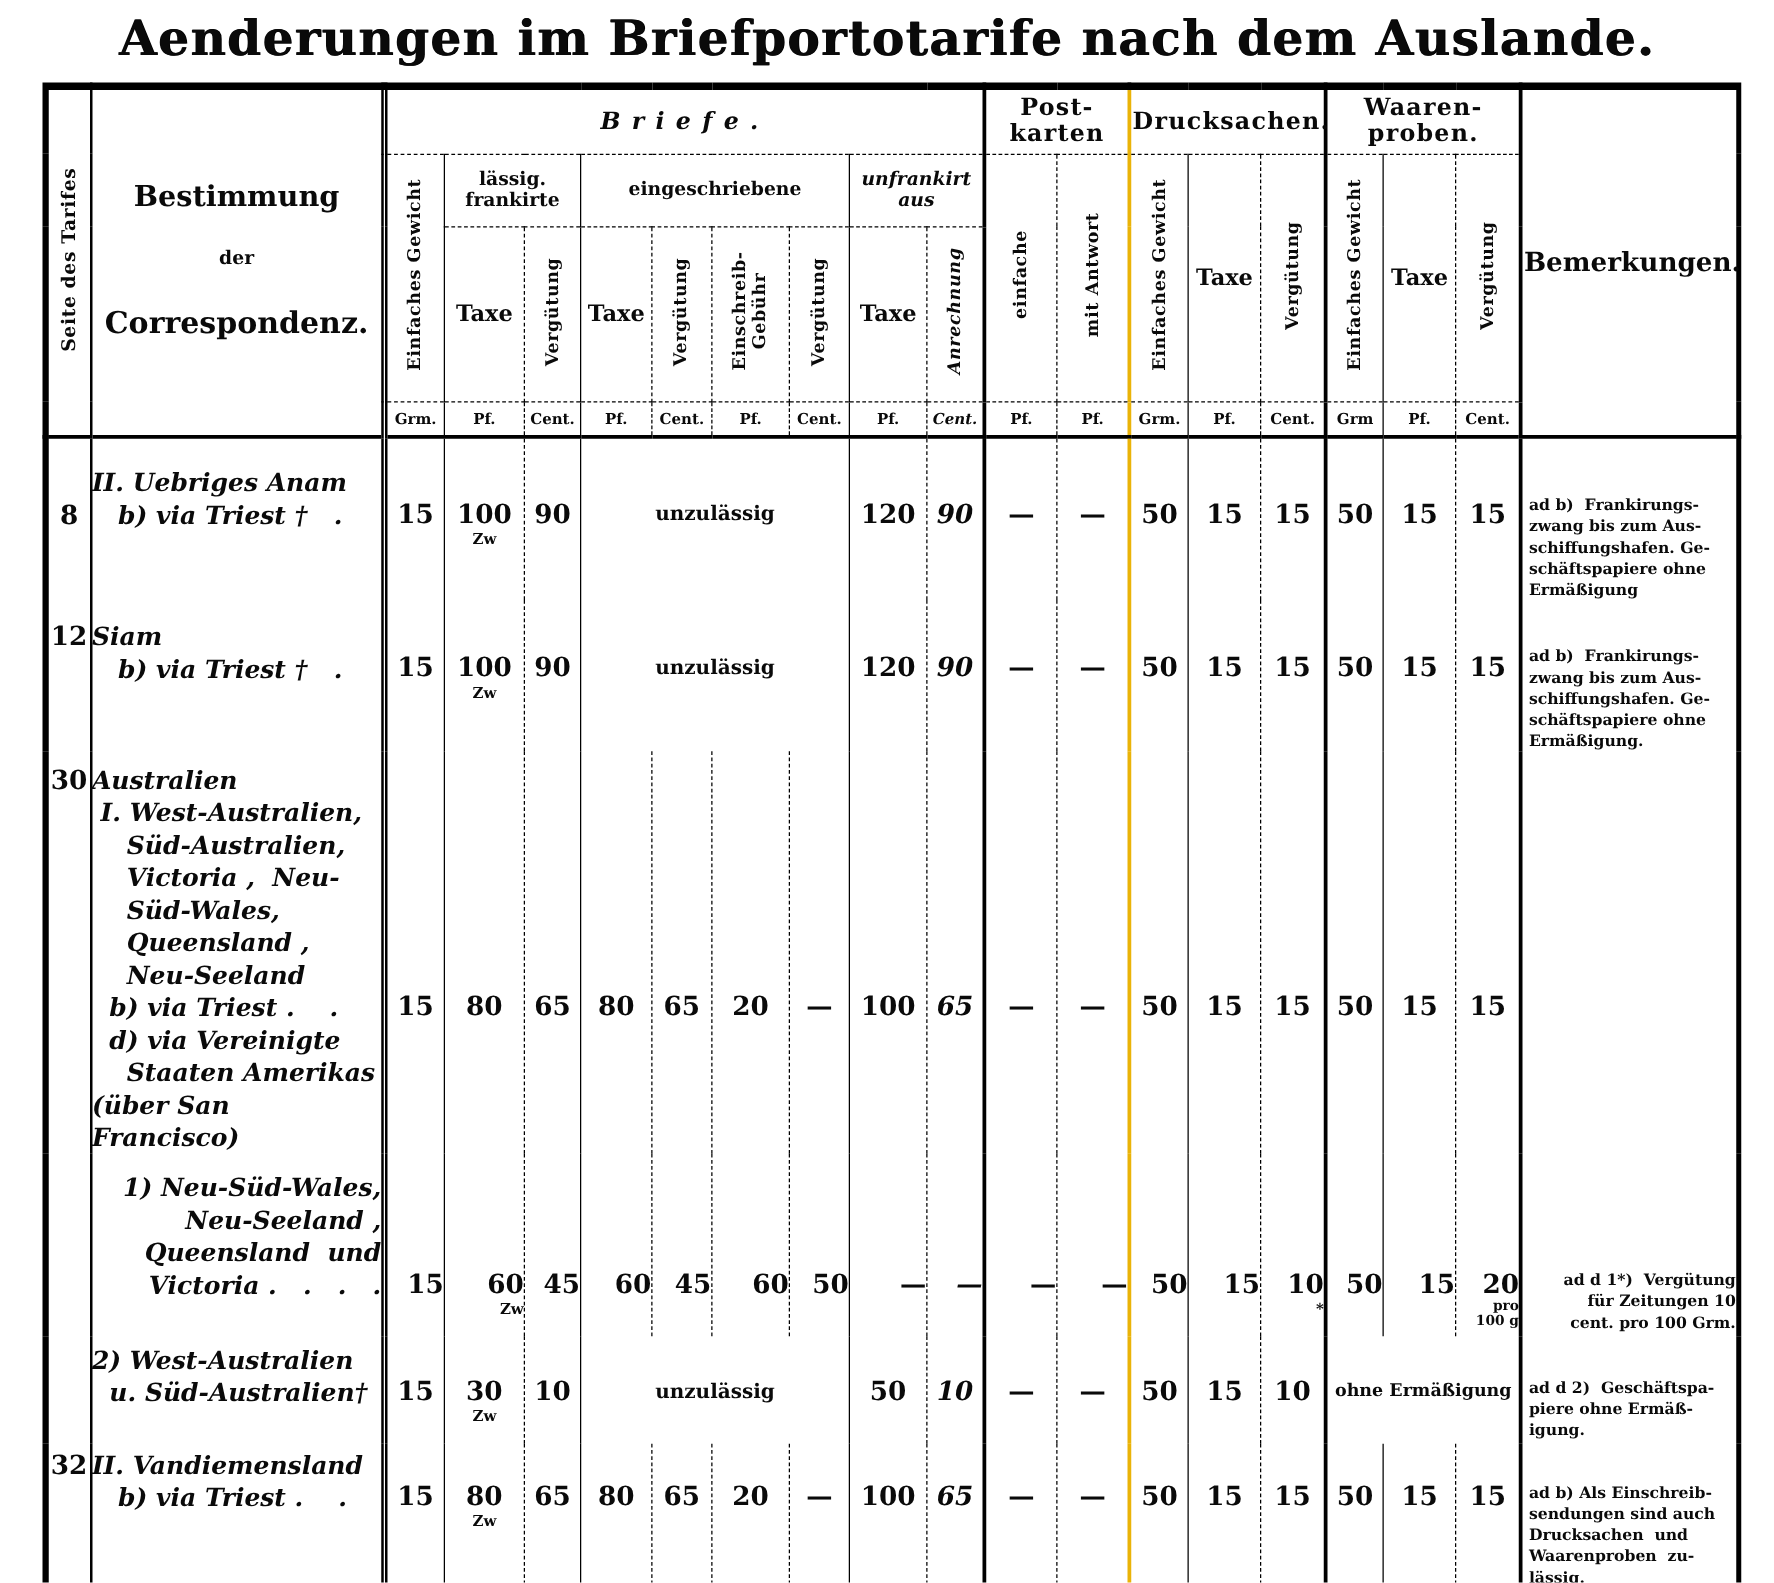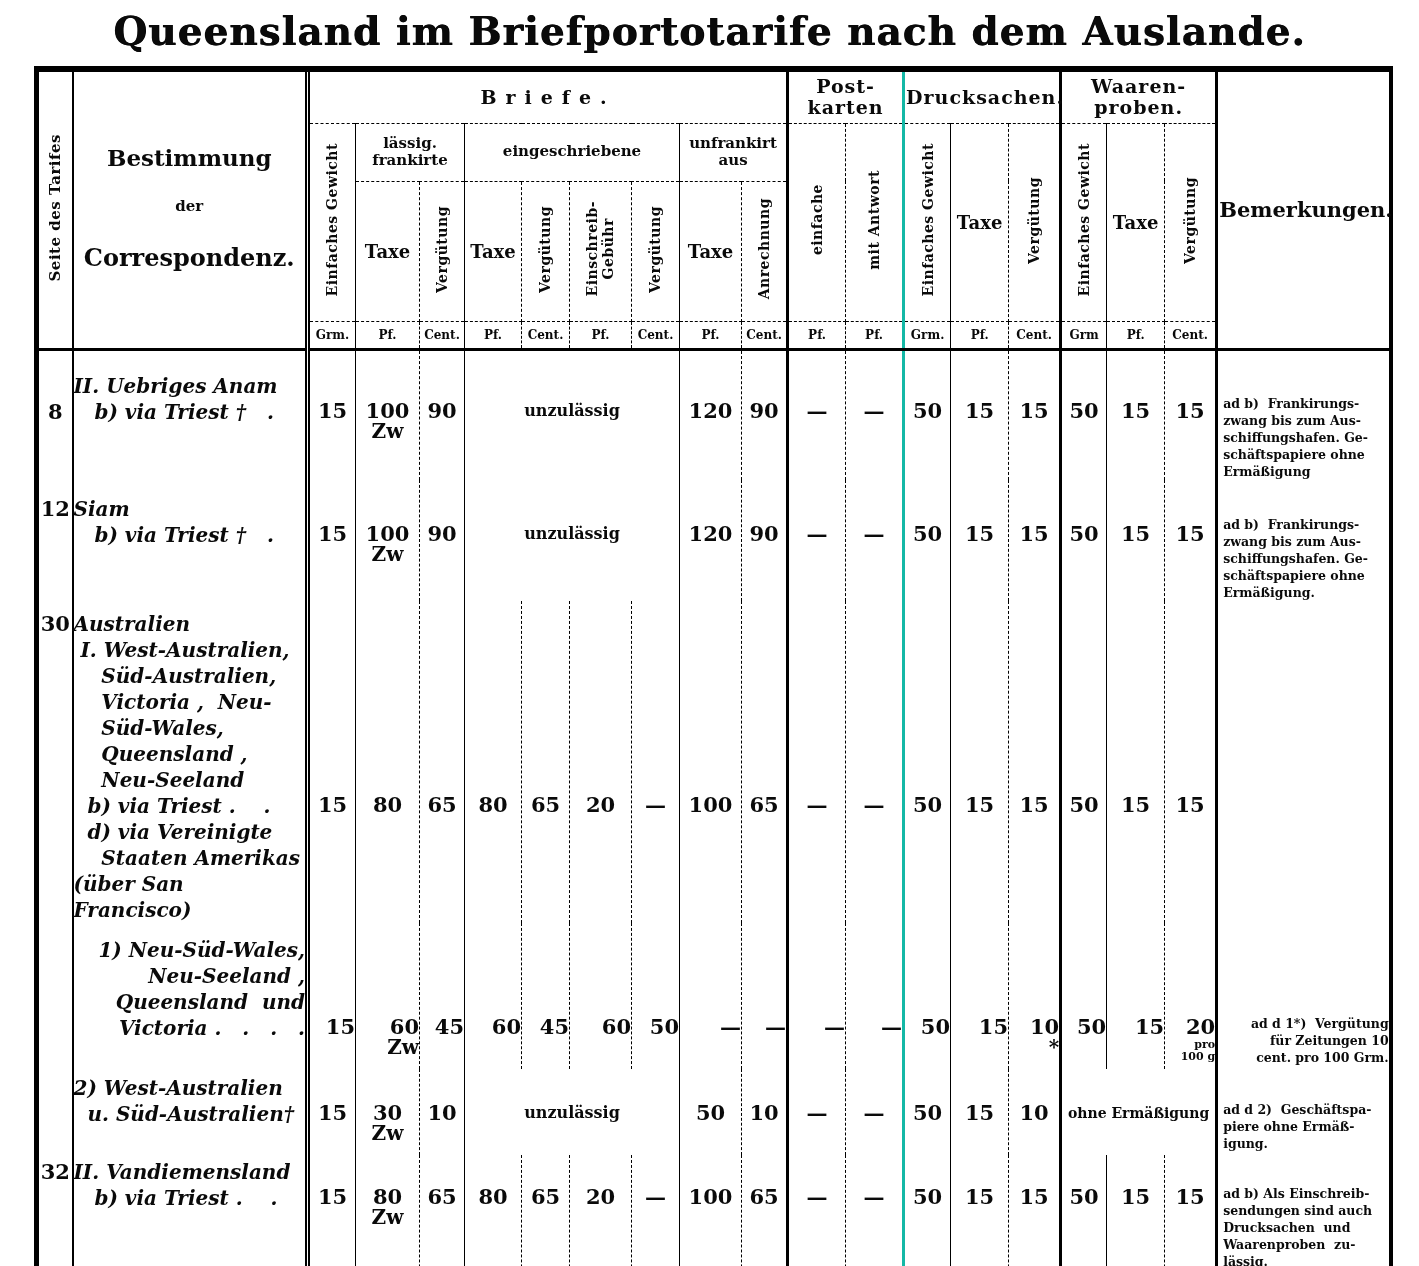--- a/index.html
+++ b/index.html
@@ -39,23 +39,23 @@
   .c-page  { border-right: 2px solid #000; }
   .c-dest  { border-right: 5px double #000; }
   .c-gew   { border-right: 1.5px solid #000; }
   .c-taxe  { border-right: 1px dashed #000; }
   .c-verg  { border-right: 1.5px solid #000; }
   .c-etaxe { border-right: 1px dashed #000; }
   .c-everg { border-right: 1px dashed #000; }
   .c-egeb  { border-right: 1px dashed #000; }
   .c-everg2{ border-right: 1.5px solid #000; }
   .c-utaxe { border-right: 1px dashed #000; }
-  .c-anr   { border-right: 3px solid #000; }
+  .c-anr   { border-right: 3px solid #000; font-style: italic; }
   .c-pk1   { border-right: 1px dashed #000; }
-  .c-pk2   { border-right: 3px solid #14b8a6; }
+  .c-pk2   { border-right: 3px solid #eab308; }
   .c-dsg   { border-right: 1px solid #000; }
   .c-dst   { border-right: 1px dashed #000; }
   .c-dsv   { border-right: 3px solid #000; }
   .c-wpg   { border-right: 1px solid #000; }
   .c-wpt   { border-right: 1px dashed #000; }
   .c-wpv   { border-right: 3px solid #000; }
   .c-bem   { border-right: none; }
 
   
   .h1 th, .h2 th, .h3 th { border-bottom: 1.5px dashed #000; }
@@ -87,21 +87,21 @@
 
   
   tbody td { vertical-align: top; border-top: none; border-bottom: none; }
   td.page { font-size: 21px; font-weight: bold; text-align: center; }
   td.dest {
     font-size: 20px; font-weight: bold;
     line-height: 26px; padding-left: 0; text-align: left; font-style: italic;
   }
   td.val { font-weight: bold; text-align: center; font-size: 21px; line-height: 24px; }
   .v { font-size: 21px; line-height: 24px; }
-  .vsub { font-size: 20px; line-height: 17px; }
+  .vsub { font-size: 12px; line-height: 17px; }
   .vsub.tiny { font-size: 11px; line-height: 12px; }
   td.unzul { font-size: 16px; }
   td.ohne { font-size: 14px; }
   td.bem {
     font-size: 12.5px; font-weight: bold;
     line-height: 17px; padding-left: 5px; text-align: left;
   }
 
   
   .r0 > td { height: 88px; }
@@ -130,21 +130,21 @@
   .r4 td.bem { padding-top: 32px; }
 
   .r5 > td { height: 192px; }
   .r5 td.dest, .r5 td.page { padding-top: 4px; }
   .r5 td.val { padding-top: 30px; }
   .r5 td.bem { padding-top: 30px; }
 </style>
 </head>
 <body>
 
-<div class="title">Queensland im Briefportotarife nach dem Auslande.</div>
+<div class="title">Aenderungen im Briefportotarife nach dem Auslande.</div>
 
 <table>
   <colgroup>
     <col style="width:36px">
       <col style="width:235px">
     <col style="width:48px">
       <col style="width:64px">
       <col style="width:45px">
     <col style="width:57px">
       <col style="width:48px">

